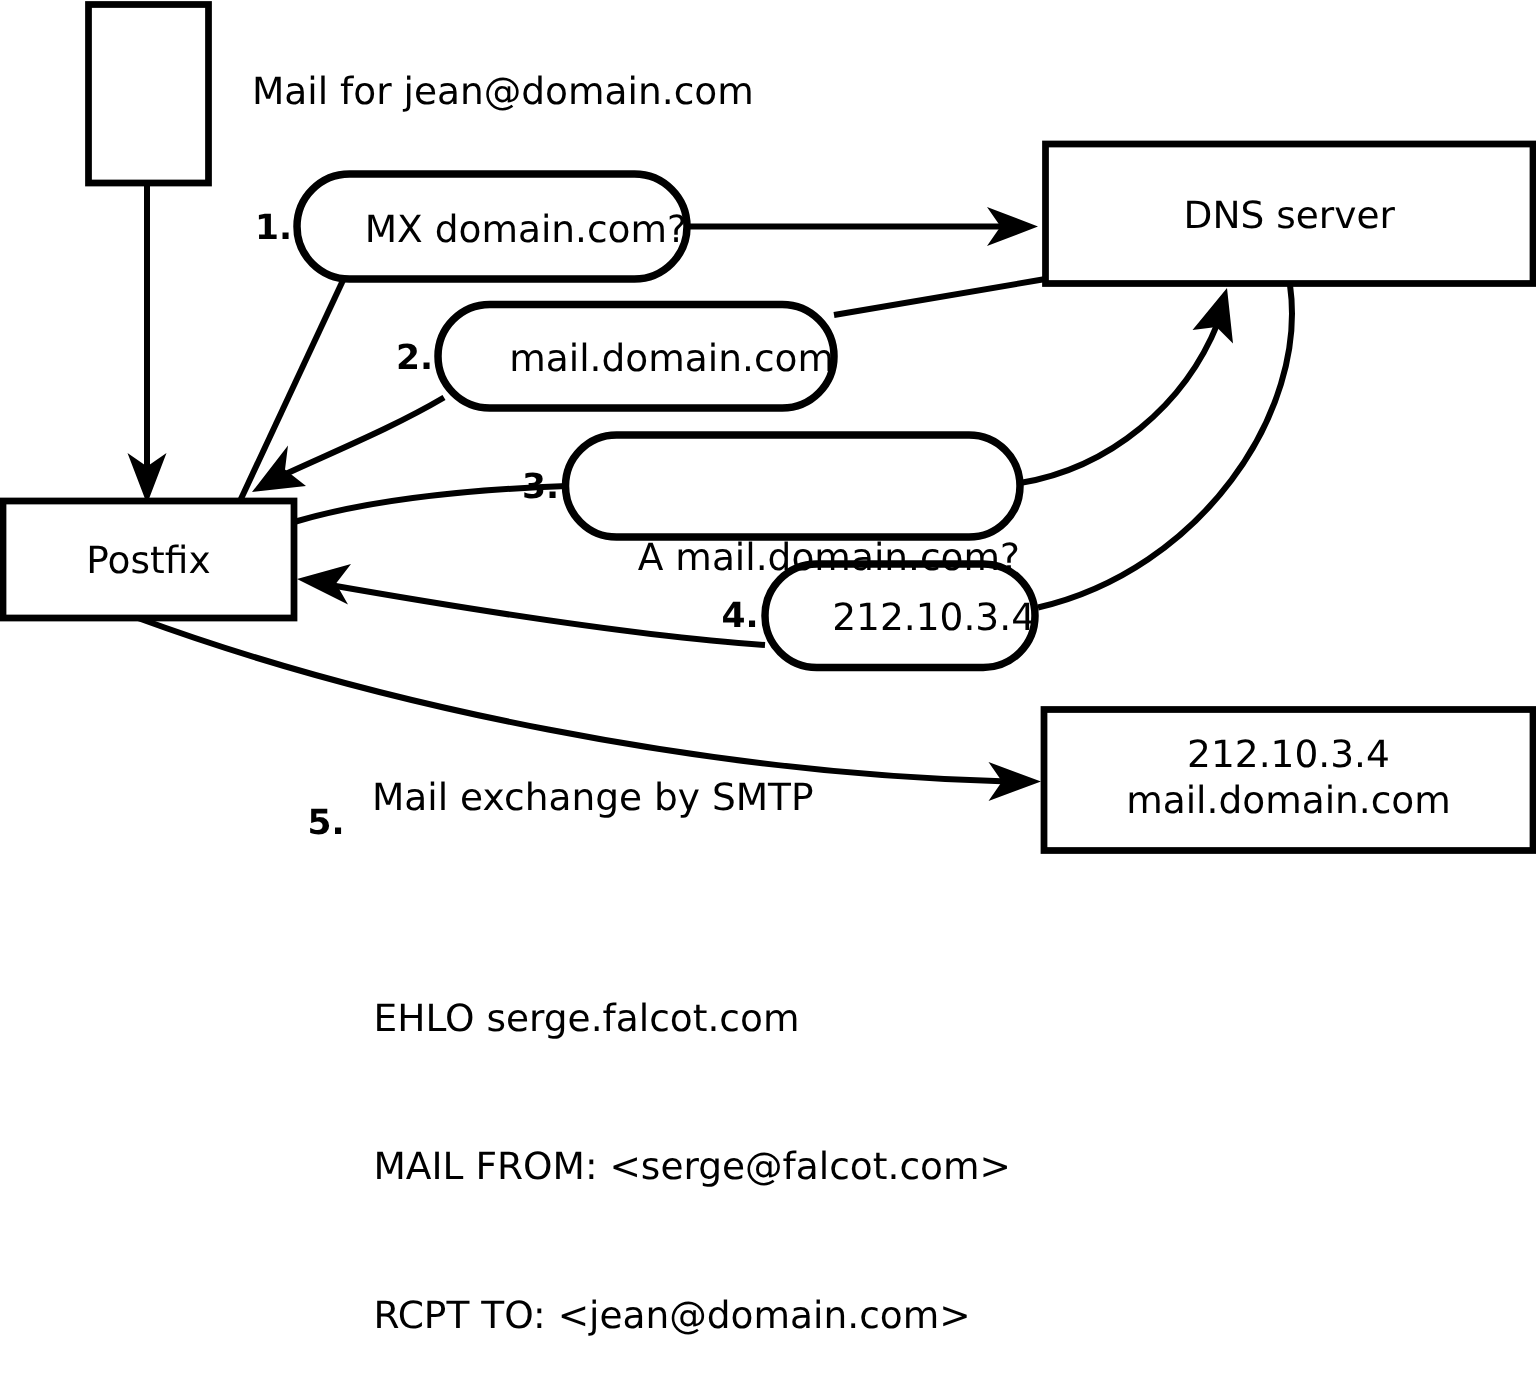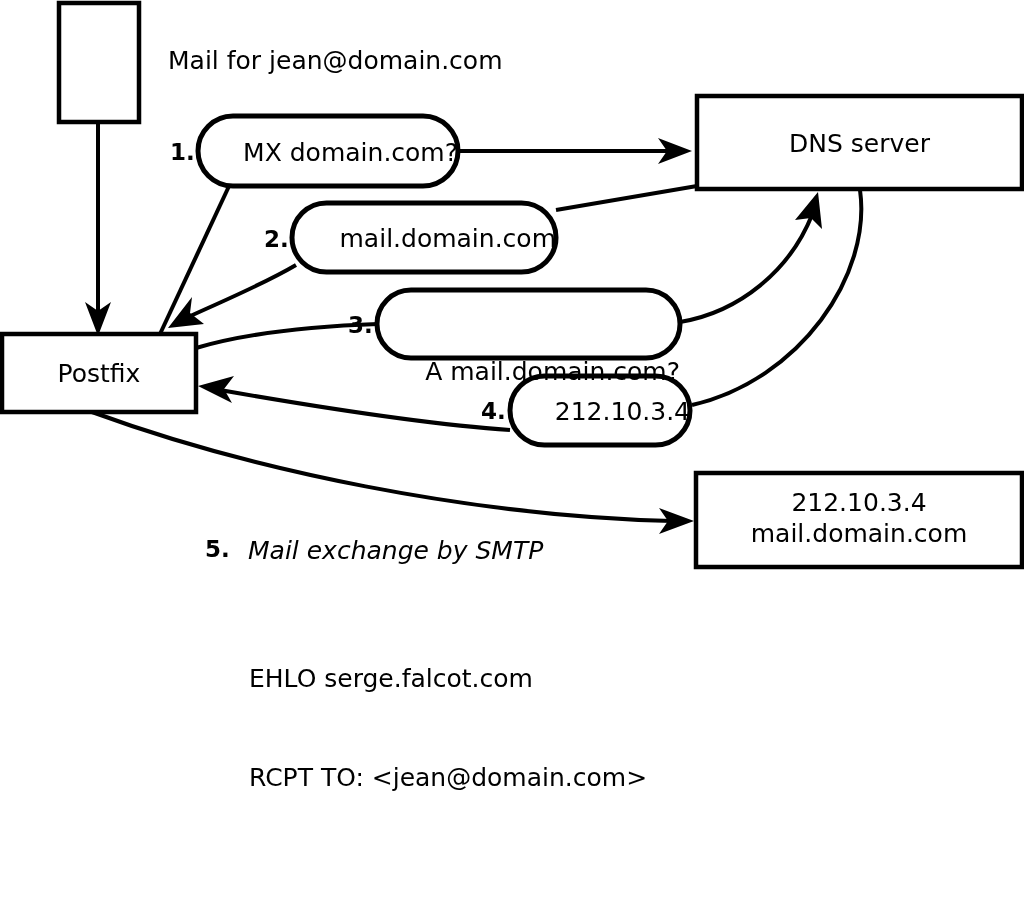--- a/index.html
+++ b/index.html
@@ -161,24 +161,25 @@
   <div class="txt step-num" style="left:264px; top:226px;">2.</div>
   <div class="txt step-num" style="left:348px; top:312px;">3.</div>
   <div class="txt step-num" style="left:481px; top:398px;">4.</div>
   <div class="txt step-num" style="left:205px; top:536px;">5.</div>
 
   <div class="txt bubble-label" style="left:198px; top:138px; width:260px;">MX domain.com?</div>
   <div class="txt bubble-label" style="left:292px; top:224px; width:264px;">mail.domain.com</div>
   <div class="txt bubble-label" style="left:377px; top:311px; width:303px;margin-top:46px;">A mail.domain.com?</div>
   <div class="txt bubble-label" style="left:510px; top:397px; width:180px;">212.10.3.4</div>
 
-  <div class="txt caption" style="left:248px; top:536px;font-style:italic;">Mail exchange by SMTP</div>
+  <div class="txt caption" style="left:248px; top:517px;">Mail exchange by SMTP</div>
 
   <div class="txt mono-block" style="left:249px; top:596px;">
     <div>EHLO serge.falcot.com</div>
+    <div>MAIL FROM: &lt;serge@falcot.com&gt;</div>
     <div>RCPT TO: &lt;jean@domain.com&gt;</div>
     
     
     
     
     
     
     
   </div>
 

